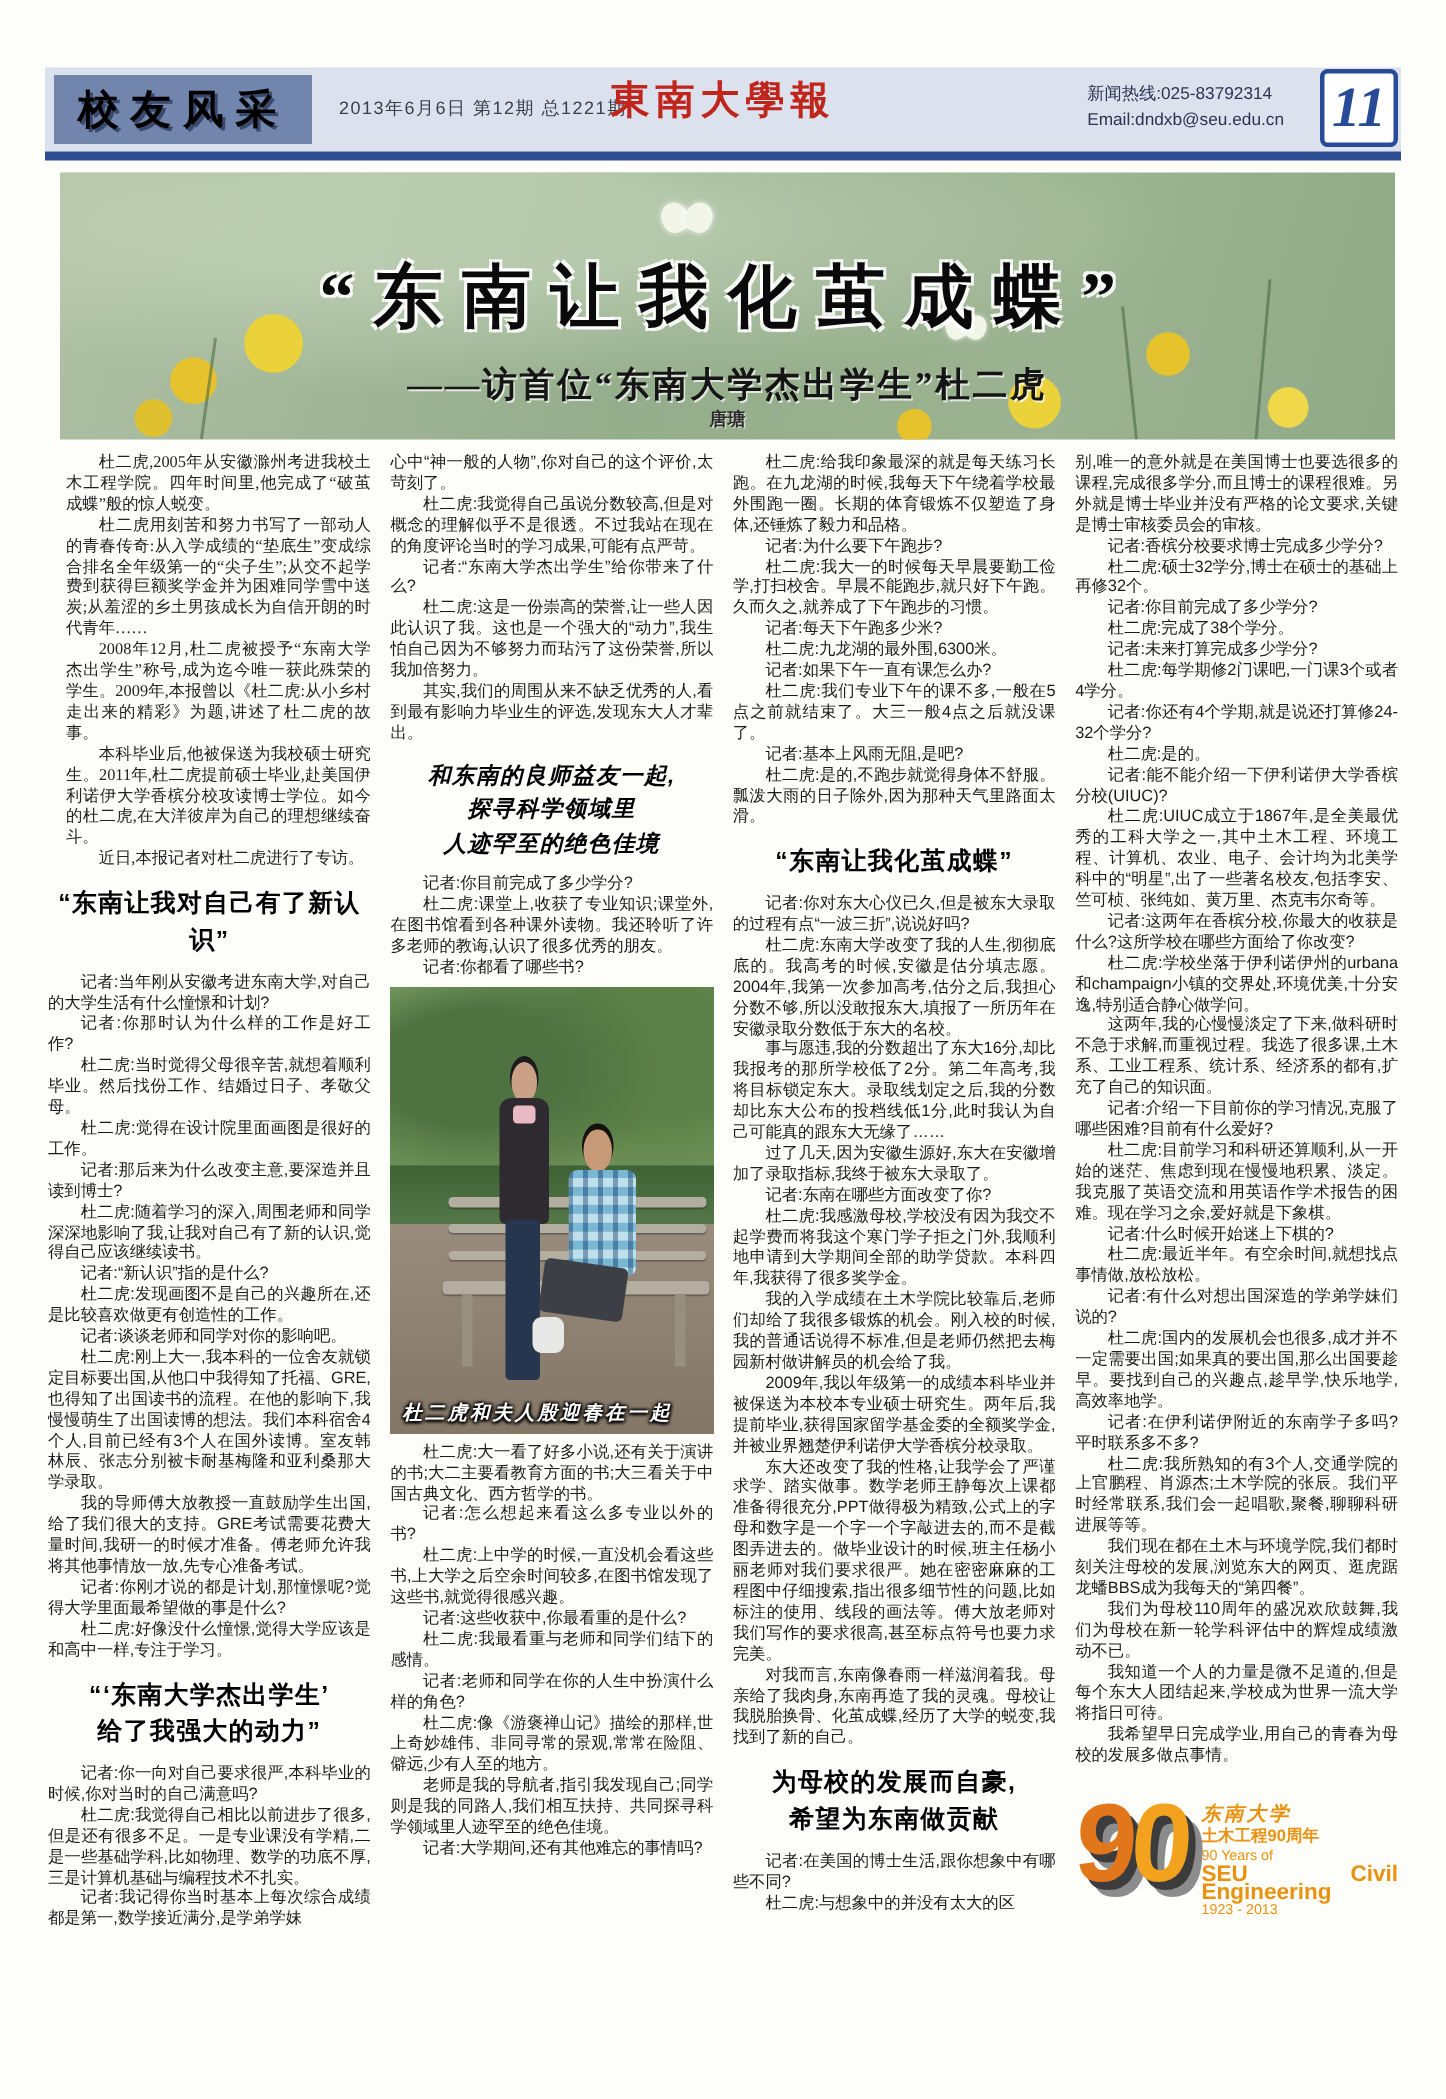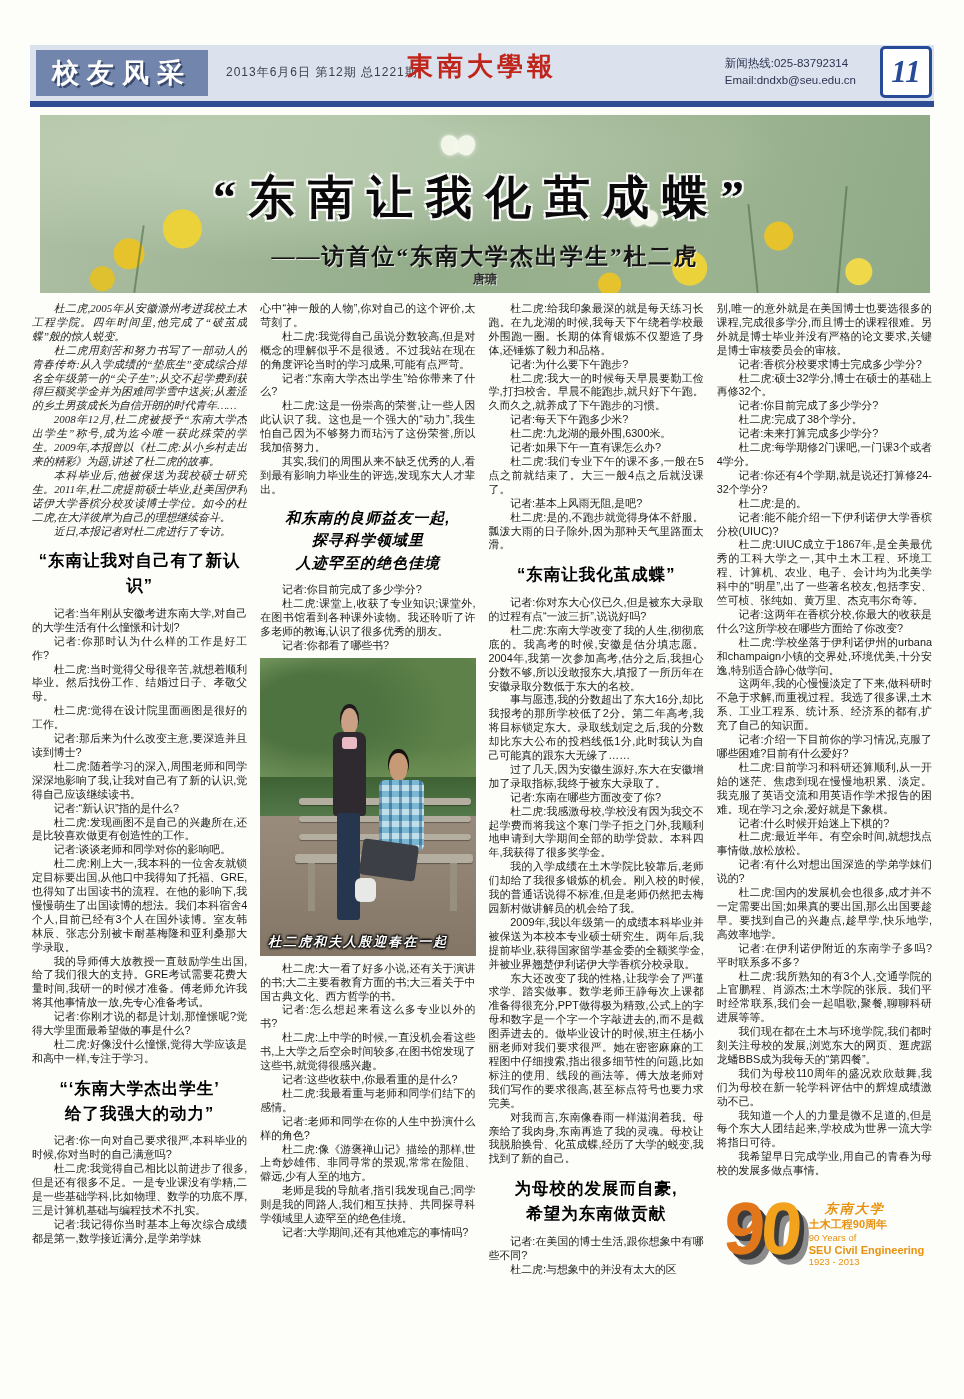--- a/index.html
+++ b/index.html
@@ -2,29 +2,29 @@
 <html><head>
 <meta charset="utf-8">
 <style>
   html,body{margin:0;padding:0;}
   body{background:#ffffff;font-family:"Liberation Sans",sans-serif;}
   .page{position:relative;width:964px;height:1399px;background:#fdfdfa;overflow:hidden;}
 
   
   .hdr{position:absolute;left:30px;right:30px;top:45px;height:56px;background:#dbe2ee;}
   .badge{position:absolute;left:6px;top:5px;width:172px;height:46px;background:#7285ac;
-         color:#ffffff;font-weight:bold;font-size:27px;line-height:46px;text-align:center;
+         color:#000000;font-weight:bold;font-size:27px;line-height:46px;text-align:center;
          letter-spacing:8px;text-shadow:2px 2px 0 #3a4a6e;font-family:"Liberation Sans",sans-serif;}
   .dateline{position:absolute;left:196px;top:19px;font-size:12px;color:#3a3f4a;letter-spacing:1px;}
   .masthead{position:absolute;left:0;right:0;top:4px;text-align:center;font-family:"Liberation Serif",serif;
          font-weight:bold;font-size:26px;color:#c0251c;letter-spacing:4px;}
   .contact{position:absolute;right:78px;top:10px;text-align:left;font-size:11.5px;color:#2c3350;line-height:17px;}
   .pagenum{position:absolute;right:2px;top:1px;width:52px;height:52px;background:#fff;border:3px solid #274b96;
          border-radius:5px;box-sizing:border-box;text-align:center;font-family:"Liberation Serif",serif;
-         font-style:italic;font-weight:bold;font-size:31px;line-height:46px;color:#274b96;}
+         font-style:italic;font-weight:bold;font-size:38px;line-height:46px;color:#274b96;}
   .rule{position:absolute;left:30px;right:30px;top:101px;height:6px;background:#2e4d92;}
 
   
   .banner{position:absolute;left:40px;right:34px;top:115px;height:178px;overflow:hidden;
     background:
       radial-gradient(circle at 10% 78%, #e6c32c 0 15px, rgba(230,195,44,0) 16px),
       radial-gradient(circle at 16% 64%, #ecd23a 0 19px, rgba(236,210,58,0) 20px),
       radial-gradient(circle at 7% 92%, #dfc02f 0 12px, rgba(223,192,47,0) 13px),
       radial-gradient(circle at 73% 86%, #ecd23a 0 17px, rgba(236,210,58,0) 18px),
       radial-gradient(circle at 83% 68%, #e6c32c 0 14px, rgba(230,195,44,0) 15px),
@@ -48,21 +48,21 @@
   .byline{position:absolute;left:0;right:0;top:156px;text-align:center;font-size:12px;font-weight:bold;
       color:#2c2c2c;text-shadow:1px 1px 0 rgba(255,255,255,.6);}
 
   
   .columns{position:absolute;left:32px;right:32px;top:302px;bottom:8px;display:grid;
       grid-template-columns:repeat(4,1fr);column-gap:13px;}
   .col{overflow:hidden;font-size:10.9px;line-height:13.9px;color:#1a1a1a;text-align:justify;}
   .col p{margin:0;}
   p.para,p.intro{text-indent:2em;}
   p.cont{text-indent:0;}
-  p.intro{font-family:"Liberation Serif",serif;font-style:italic;color:#222;}
+  p.intro{font-family:"Liberation Serif",serif;color:#222;margin-left:12px;}
   h2.section{margin:10px 2px 9px;text-align:center;font-weight:bold;color:#000;
       font-size:16.5px;line-height:1.5;letter-spacing:1px;font-family:"Liberation Sans",sans-serif;}
   h2.section.small{font-size:15px;font-style:italic;}
 
   
   .photo{position:relative;height:298px;margin:5px 0 6px;overflow:hidden;background:#7d9468;}
   .ph-trees{position:absolute;left:0;right:0;top:0;height:52%;
       background:radial-gradient(ellipse at 25% 35%, #4e7240 0 26%, rgba(0,0,0,0) 58%),
                  radial-gradient(ellipse at 78% 28%, #5d8148 0 30%, rgba(0,0,0,0) 62%),
                  linear-gradient(#8db070,#6f8f58);}
@@ -90,24 +90,24 @@
       text-shadow:1px 1px 2px #000,-1px -1px 2px #000,1px -1px 2px #000,-1px 1px 2px #000;}
 
   
   .logo{display:flex;align-items:flex-start;justify-content:center;margin-top:16px;gap:10px;}
   .logo-digits{font-family:"Liberation Sans",sans-serif;font-weight:bold;font-size:74px;line-height:70px;
       letter-spacing:-4px;transform:skewX(-4deg);
       text-shadow:5px 5px 0 #3c3c3c,10px 10px 0 #8c8c8c;}
   .logo-digits .d9{color:#e2761b;}
   .logo-digits .d0{color:#f2a21d;}
   .logo-text{padding-top:8px;color:#e8920f;}
-  .logo-org{font-family:"Liberation Serif",serif;font-style:italic;font-weight:bold;font-size:13px;letter-spacing:2px;margin-left:16px;}
+  .logo-org{font-family:"Liberation Serif",serif;font-style:italic;font-weight:bold;font-size:13px;letter-spacing:2px;}
   .logo-cn{font-weight:bold;font-size:11px;margin-top:2px;}
   .logo-en{font-size:9.5px;line-height:12px;}
-  .logo-en.b{font-weight:bold;font-size:11px;}
+  .logo-en.b{font-weight:bold;font-size:15px;}
 </style>
 </head>
 <body>
 
 <div class="page">
 
   <header class="hdr">
     <div class="badge">校友风采</div>
     <div class="dateline">2013年6月6日  第12期  总1221期</div>
     <div class="masthead">東南大學報</div>

